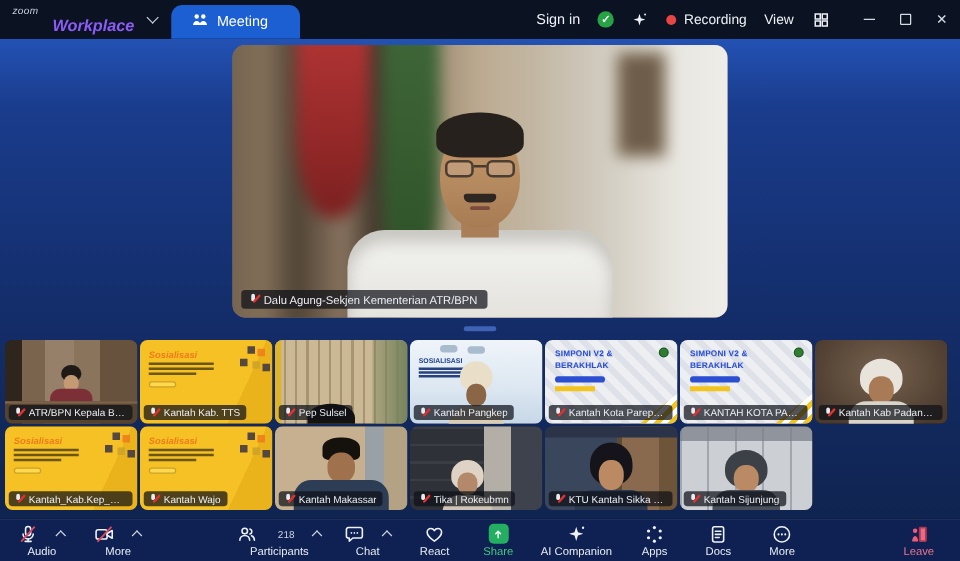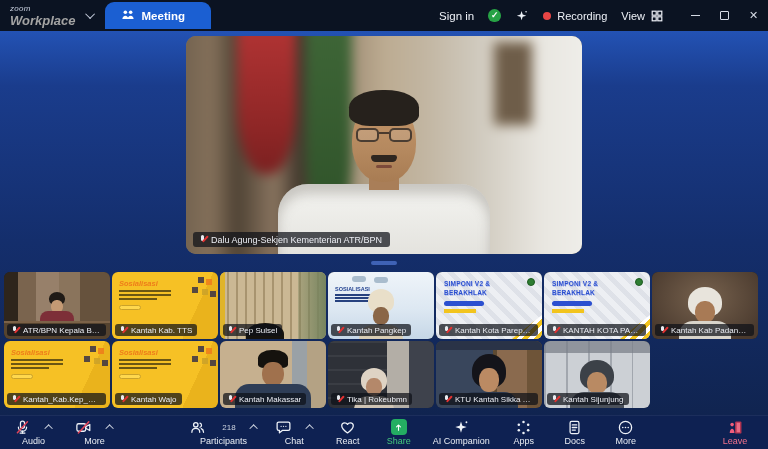--- a/index.html
+++ b/index.html
@@ -5,34 +5,34 @@
   * { margin:0; padding:0; box-sizing:border-box; }
   html,body { width:768px; height:449px; overflow:hidden; background:#07070c;
     font-family:"Liberation Sans", sans-serif; }
   .window { width:768px; height:449px; position:relative; display:flex; flex-direction:column; }
 
   
   .titlebar { height:31px; background:#0b1322; display:flex; align-items:stretch; color:#e8ecf4; position:relative; z-index:5; }
   .brand { display:flex; align-items:center; padding:0 10px 0 10px; gap:8px; }
   .brand-text { display:flex; flex-direction:column; line-height:1;font-style:italic; }
   .brand-small { font-size:8px; color:#c7cedd; letter-spacing:.3px; }
-  .brand-large { font-size:13px; font-weight:bold; color:#a3a3a3; margin-top:1px; }
+  .brand-large { font-size:13px; font-weight:bold; color:#8b5cf6; margin-top:1px;margin-left:32px; }
   .chev-down { width:7px; height:7px; border-left:1.5px solid #c7cedd; border-bottom:1.5px solid #c7cedd; transform:rotate(-45deg) translateY(-2px); margin-left:4px; }
-  .tabs { display:flex; align-items:center;font-weight:bold; }
+  .tabs { display:flex; align-items:flex-end; }
   .tab { display:flex; align-items:center; gap:7px; font-size:11.5px; padding:0 26px 0 16px; height:27px; border-radius:9px 9px 0 0; color:#bac3d4; cursor:default; }
   .tab.active { background:#1b5fd2; color:#ffffff; }
   .tab .ticon-svg { width:14px; height:14px; }
   .screen-thumb { width:14px; height:11px; background:#0a0b10; border:1px solid #3a4150; border-radius:2px; display:inline-block; }
   .titlebar-right { margin-left:auto; display:flex; align-items:center; gap:14px; padding-right:0; }
   .signin { font-size:11.5px; color:#eef1f7; }
   .shield { width:13px; height:13px; border-radius:50% 50% 46% 46%; background:#27a245; color:#fff; font-size:9px; font-weight:bold; display:flex; align-items:center; justify-content:center; line-height:1; }
   .sparkle-svg { width:14px; height:14px; }
   .rec-chip { display:flex; align-items:center; gap:6px; font-size:11px; color:#eef1f7; }
   .rec-dot { width:8px; height:8px; border-radius:50%; background:#e84545; }
-  .view-chip { display:flex; align-items:flex-start; gap:6px; font-size:11px; color:#eef1f7; }
+  .view-chip { display:flex; align-items:flex-start; gap:16px; font-size:11px; color:#eef1f7; }
   .grid-svg { width:12px; height:12px; }
   .win-controls { display:flex; align-items:stretch; height:31px; margin-left:4px; }
   .win-btn { width:29px; display:flex; align-items:center; justify-content:center; color:#d5dae4; font-size:11px; }
   .wb-min { width:9px; height:1.5px; background:#d5dae4; }
   .wb-max { width:9px; height:9px; border:1.2px solid #d5dae4; border-radius:1px; }
 
   
   .content { position:relative; height:384px; background:linear-gradient(180deg,#2352b4 0px,#1a3c8c 55px,#142e6c 210px,#102450 384px); overflow:hidden; }
 
   .main-video { position:absolute; left:186px; top:5px; width:396px; height:218px; border-radius:10px; overflow:hidden; background:#8a7a62; }

